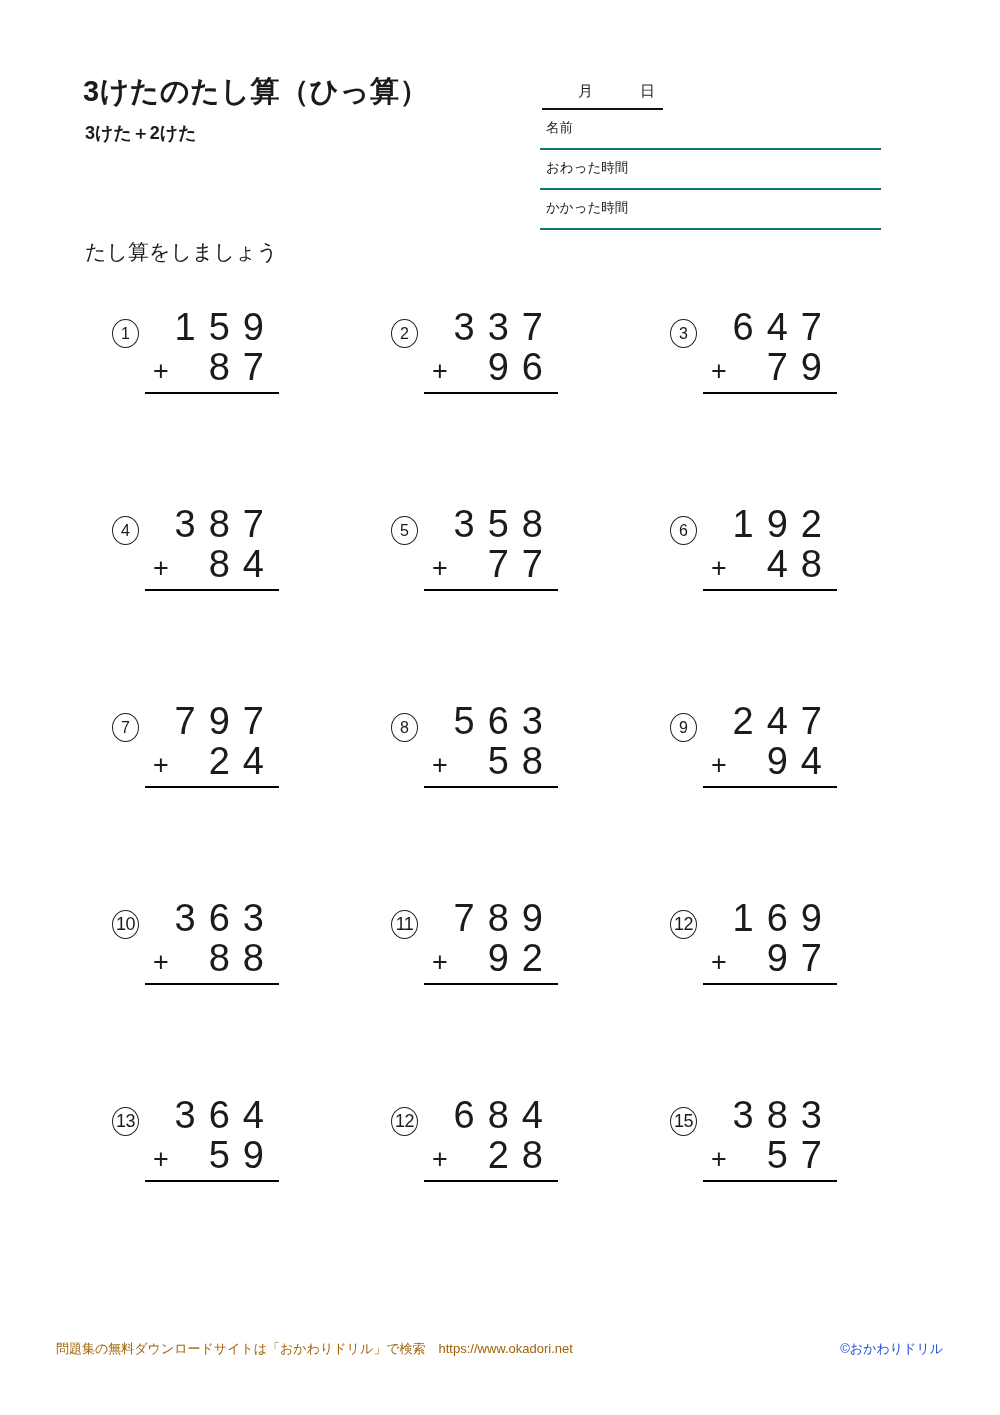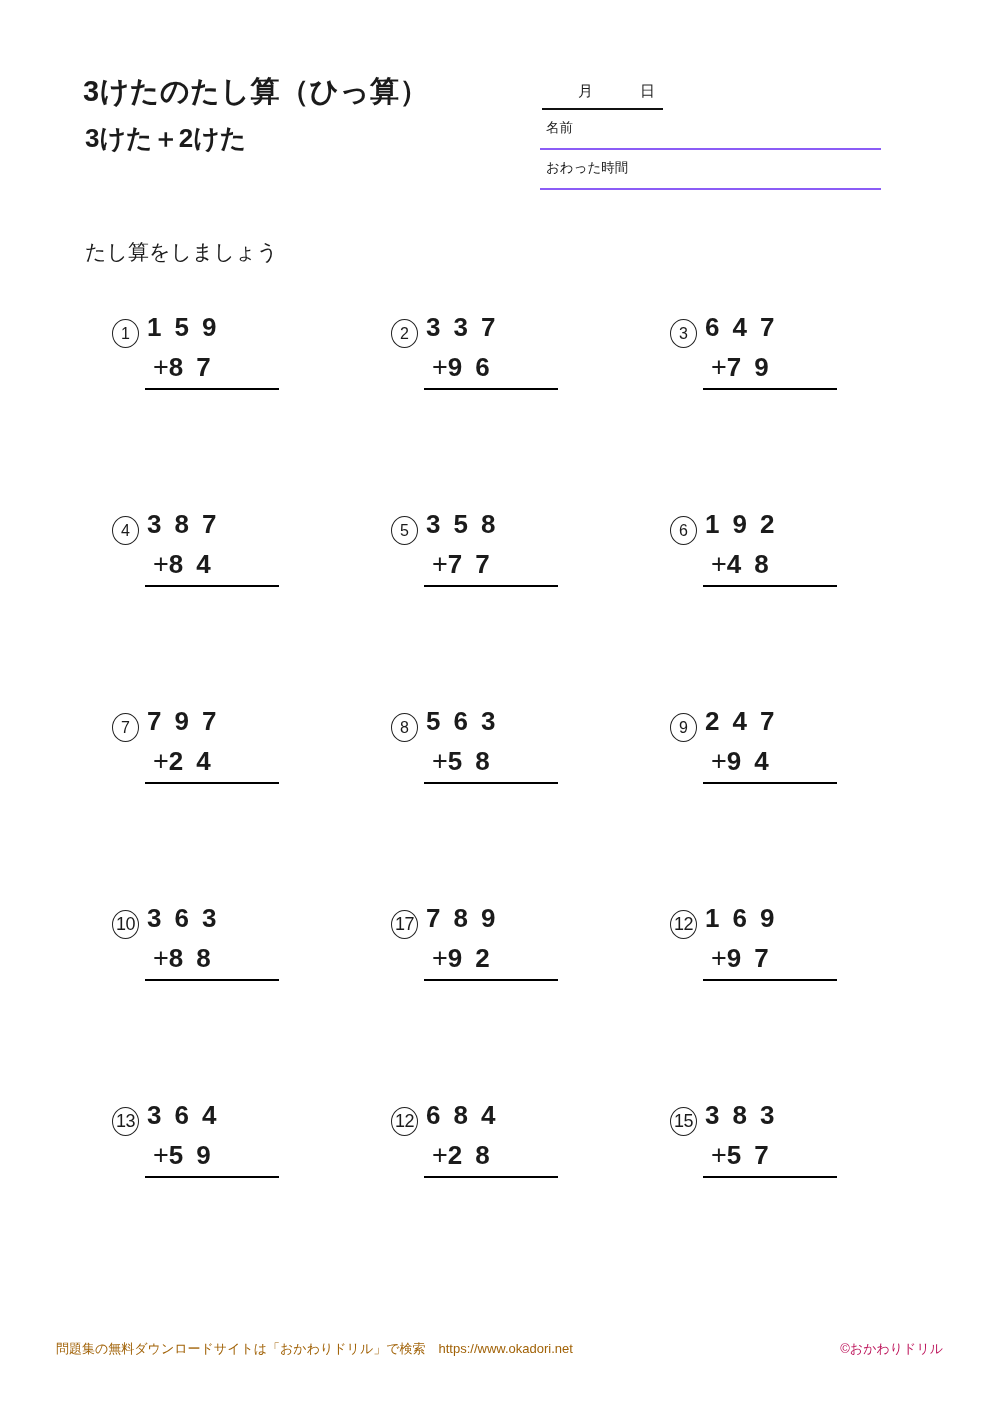--- a/index.html
+++ b/index.html
@@ -3,63 +3,63 @@
 <meta charset="utf-8">
 <style>
   html,body { margin:0; padding:0; background:#e8e8e8; }
   .page {
     position:relative; width:1000px; height:1415px; margin:0 auto;
     background:#ffffff; color:#1b1b1b;
     font-family:"Liberation Sans","DejaVu Sans",sans-serif;
     overflow:hidden;
   }
   .title    { position:absolute; left:83px;  top:72px;  font-size:29px; font-weight:700; letter-spacing:0.5px; }
-  .sub1     { position:absolute; left:85px;  top:121px; font-size:26px; font-weight:700; }
+  .sub1     { position:absolute; left:85px;  top:121px; font-size:18px; font-weight:700; }
   .sub2     { position:absolute; left:85px;  top:153px; font-size:24px; font-weight:700; }
   .instruction { position:absolute; left:85px; top:238px; font-size:21px; font-weight:500; }
 
   
   .info-box { position:absolute; left:540px; top:82px; width:341px; }
   .date-line {
     width:121px; margin-left:2px; height:28px; box-sizing:border-box;
     border-bottom:2px solid #111;
     display:flex; padding-left:36px; gap:47px;
     font-size:15px; align-items:flex-start;
   }
   .info-row {
-    height:40px; box-sizing:border-box; border-bottom:2px solid #8b5cf6;
+    height:40px; box-sizing:border-box; border-bottom:2px solid #0f766e;
     font-size:13.5px; padding:9px 0 0 6px;
   }
 
   
   .grid {
     position:absolute; left:112px; top:312px;
     display:grid; grid-template-columns:279px 279px 279px; grid-auto-rows:197px;
   }
   .problem { display:flex; gap:8px; align-items:flex-start; }
   .pnum {
     flex:0 0 auto; width:27px; height:29px; box-sizing:border-box;
     border:1.5px solid #222; border-radius:50%;
     display:flex; align-items:center; justify-content:center;
     font-size:16px; margin-top:7px;
   }
   .pnum.two { font-size:18px; letter-spacing:-0.5px; }
   .calc { width:130px; }
   .op {
-    font-size:26px; line-height:30px; letter-spacing:13px;
-    text-align:left; white-space:nowrap; font-weight:700;
+    font-size:38px; line-height:30px; letter-spacing:13px;
+    text-align:right; white-space:nowrap; font-weight:400;
   }
   .row2 { display:flex; align-items:baseline; margin-top:10px; padding-left:6px; }
   .plus { font-size:27px; line-height:30px; }
   .row2 .op { flex:1 1 auto; }
   .ans-line { width:134px; margin-left:-2px; margin-top:6px; border-bottom:2.5px solid #000; height:0; }
 
   
   .footer-left  { position:absolute; left:56px;  top:1340px; font-size:13px; color:#a16207; }
-  .footer-right { position:absolute; right:57px; top:1340px; font-size:13px; color:#be185d; }
+  .footer-right { position:absolute; right:57px; top:1340px; font-size:13px; color:#1d4ed8; }
 </style>
 </head>
 <body>
 
 <div class="page">
 
   <div class="title">3けたのたし算（ひっ算）</div>
   <div class="sub1">3けた＋2けた</div>
   <div class="instruction">たし算をしましょう</div>
 
@@ -67,20 +67,23 @@
     <div class="date-line">
       <span>月</span>
       <span>日</span>
     </div>
     <div class="info-row">
       <span>名前</span>
     </div>
     <div class="info-row">
       <span>おわった時間</span>
     </div>
+    <div class="info-row">
+      <span>かかった時間</span>
+    </div>
   </div>
 
   <div class="grid">
 
     <div class="problem">
       <div class="pnum">1</div>
       <div class="calc">
         <div class="op">159</div>
         <div class="row2">
           <span class="plus">+</span>
@@ -192,21 +195,21 @@
         <div class="op">363</div>
         <div class="row2">
           <span class="plus">+</span>
           <span class="op">88</span>
         </div>
         <div class="ans-line"></div>
       </div>
     </div>
 
     <div class="problem">
-      <div class="pnum two">17</div>
+      <div class="pnum two">11</div>
       <div class="calc">
         <div class="op">789</div>
         <div class="row2">
           <span class="plus">+</span>
           <span class="op">92</span>
         </div>
         <div class="ans-line"></div>
       </div>
     </div>
 

